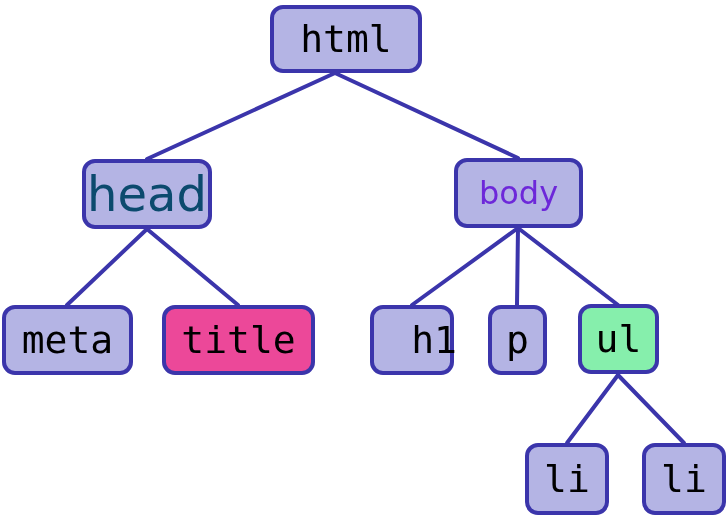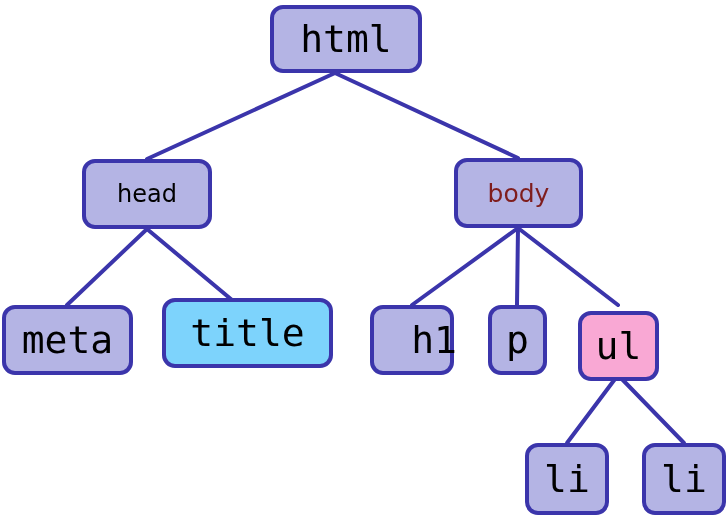--- a/index.html
+++ b/index.html
@@ -58,38 +58,38 @@
       <line x1="518" y1="228" x2="618" y2="305" stroke="#3b35ab" stroke-width="4" stroke-linecap="round"></line>
       <line x1="618" y1="375" x2="567" y2="443" stroke="#3b35ab" stroke-width="4" stroke-linecap="round"></line>
       <line x1="618" y1="375" x2="684" y2="443" stroke="#3b35ab" stroke-width="4" stroke-linecap="round"></line>
     </svg>
 
   <div id="node-layer">
       <div class="node" style="left: 270px; top: 5px; width: 152px; height: 68px; background: rgb(180, 180, 228); border-color: rgb(59, 53, 171); border-width: 4px; border-radius: 13px;">
         <span class="node-label font-mono" style="font-size: 38px; color: rgb(0, 0, 0);">html</span>
       </div>
       <div class="node" style="left: 82px; top: 159px; width: 130px; height: 70px; background: rgb(180, 180, 228); border-color: rgb(59, 53, 171); border-width: 4px; border-radius: 13px;">
-        <span class="node-label font-sans" style="font-size: 24px; color: #000000;">head</span>
+        <span class="node-label font-sans" style="font-size: 48px; color: #0c4a6e;">head</span>
       </div>
       <div class="node" style="left: 454px; top: 158px; width: 129px; height: 70px; background: rgb(180, 180, 228); border-color: rgb(59, 53, 171); border-width: 4px; border-radius: 13px;">
-        <span class="node-label font-sans" style="font-size: 25px; color: #7f1d1d;">body</span>
+        <span class="node-label font-sans" style="font-size: 32px; color: #6d28d9;">body</span>
       </div>
       <div class="node" style="left: 2px; top: 305px; width: 131px; height: 70px; background: rgb(180, 180, 228); border-color: rgb(59, 53, 171); border-width: 4px; border-radius: 13px;">
         <span class="node-label font-mono" style="font-size: 38px; color: rgb(0, 0, 0);">meta</span>
       </div>
-      <div class="node" style="left: 162px; top: 298px; width: 171px; height: 70px; background: #7dd3fc; border-color: rgb(59, 53, 171); border-width: 4px; border-radius: 13px;">
+      <div class="node" style="left: 162px; top: 305px; width: 153px; height: 70px; background: #ec4899; border-color: rgb(59, 53, 171); border-width: 4px; border-radius: 13px;">
         <span class="node-label font-mono" style="font-size: 38px; color: rgb(0, 0, 0);">title</span>
       </div>
       <div class="node" style="left: 370px; top: 305px; width: 84px; height: 70px; background: rgb(180, 180, 228); border-color: rgb(59, 53, 171); border-width: 4px; border-radius: 13px;">
         <span class="node-label font-mono" style="font-size: 38px; color: rgb(0, 0, 0); margin-left: 44px;">h1</span>
       </div>
       <div class="node" style="left: 488px; top: 305px; width: 59px; height: 70px; background: rgb(180, 180, 228); border-color: rgb(59, 53, 171); border-width: 4px; border-radius: 13px;">
         <span class="node-label font-mono" style="font-size: 38px; color: rgb(0, 0, 0);">p</span>
       </div>
-      <div class="node" style="left: 578px; top: 311px; width: 81px; height: 70px; background: #f9a8d4; border-color: rgb(59, 53, 171); border-width: 4px; border-radius: 13px;">
+      <div class="node" style="left: 578px; top: 304px; width: 81px; height: 70px; background: #86efac; border-color: rgb(59, 53, 171); border-width: 4px; border-radius: 13px;">
         <span class="node-label font-mono" style="font-size: 38px; color: rgb(0, 0, 0);">ul</span>
       </div>
       <div class="node" style="left: 525px; top: 443px; width: 84px; height: 72px; background: rgb(180, 180, 228); border-color: rgb(59, 53, 171); border-width: 4px; border-radius: 13px;">
         <span class="node-label font-mono" style="font-size: 38px; color: rgb(0, 0, 0);">li</span>
       </div>
       <div class="node" style="left: 642px; top: 443px; width: 84px; height: 72px; background: rgb(180, 180, 228); border-color: rgb(59, 53, 171); border-width: 4px; border-radius: 13px;">
         <span class="node-label font-mono" style="font-size: 38px; color: rgb(0, 0, 0);">li</span>
       </div>
     </div>
 

